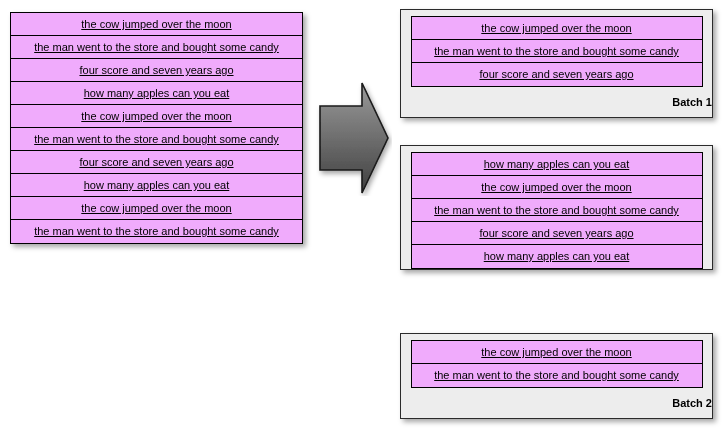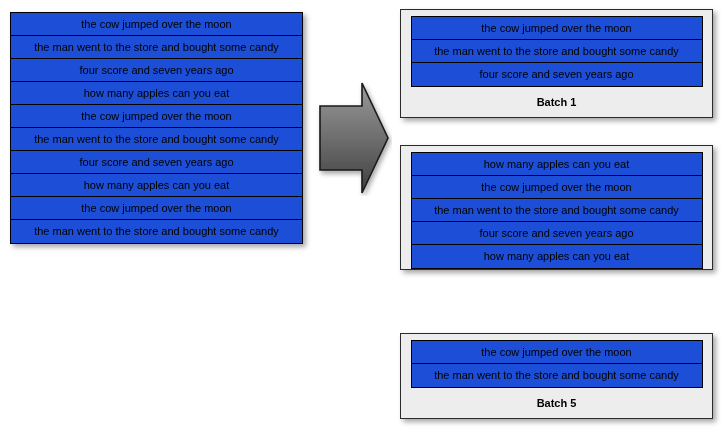--- a/index.html
+++ b/index.html
@@ -13,22 +13,23 @@
     position: relative;
     overflow: hidden;
     font-family: "Liberation Sans", sans-serif;
     color: #000000;
   }
 
   
   .row-table {
     position: absolute;
     border: 1px solid #000000;
-    background: #1d4ed8;
+    background: #f0abfc;
     box-sizing: border-box;
+    text-decoration: underline;
   }
   .row-table.shadowed {
     box-shadow: 3px 3px 5px rgba(0,0,0,0.35);
   }
   .row {
     height: 23px;
     line-height: 23px;
     text-align: center;
     font-size: 11px;
     color: #000000;
@@ -66,21 +67,21 @@
     border: 1px solid #2b2b2b;
     box-sizing: border-box;
     box-shadow: 3px 3px 5px rgba(0,0,0,0.35);
   }
   .batch .row-table {
     position: static;
     margin: 6px auto 0 auto;
     width: 292px;
   }
   .batch-label {
-    text-align: center;
+    text-align: right;
     font-size: 11px;
     font-weight: bold;
     color: #000000;
     padding: 9px 0 9px 0;
   }
 
   #batch-1 { top: 9px; }
   #batch-2 { top: 145px; }
   #batch-3 { top: 333px; }
 </style>
@@ -133,14 +134,14 @@
       <div class="row">four score and seven years ago</div>
       <div class="row">how many apples can you eat</div>
     </div>
 </div>
 
 <div class="batch" id="batch-3">
   <div class="row-table">
       <div class="row">the cow jumped over the moon</div>
       <div class="row">the man went to the store and bought some candy</div>
     </div>
-  <div class="batch-label">Batch 5</div>
+  <div class="batch-label">Batch 2</div>
 </div>
 
 </body></html>

